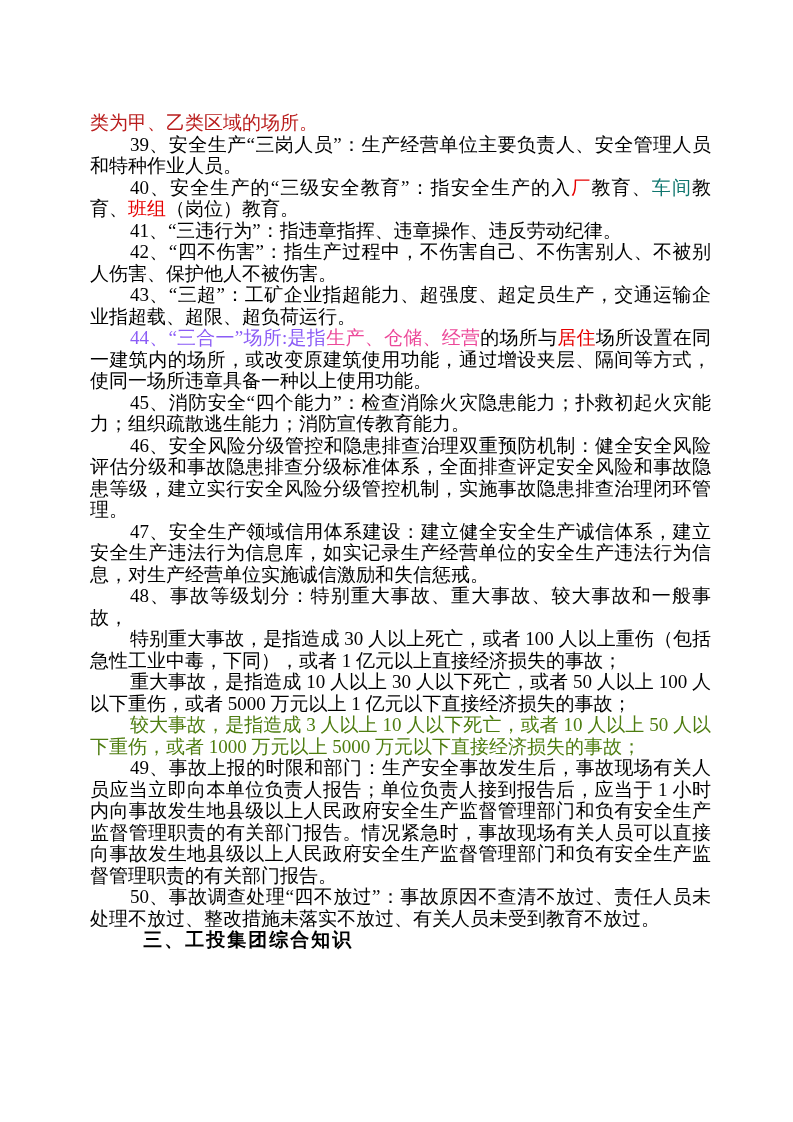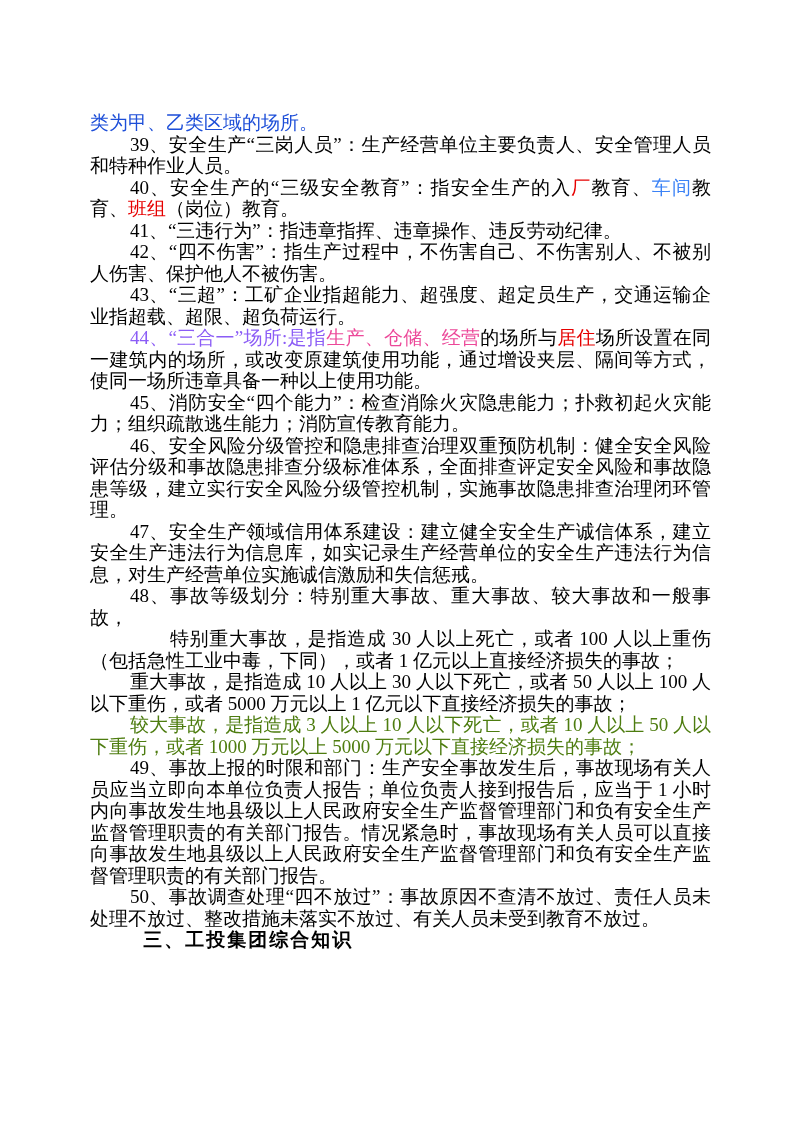--- a/index.html
+++ b/index.html
@@ -37,31 +37,31 @@
     font-weight: bold;
     text-indent: 2.8em;
     letter-spacing: 2px;
   }
 </style>
 </head>
 <body>
 
 <div class="page">
   <div class="text-block">
-      <p class=""><span style="color: #1d4ed8; margin-top: 16px;">类为甲、乙类区域的场所。</span></p>
+      <p class=""><span style="color: #b91c1c; margin-top: 16px;">类为甲、乙类区域的场所。</span></p>
       <p class="indent"><span style="color: rgb(0, 0, 0);">39、安全生产“三岗人员”：生产经营单位主要负责人、安全管理人员和特种作业人员。</span></p>
-      <p class="indent"><span style="color: rgb(0, 0, 0);">40、安全生产的“三级安全教育”：指安全生产的入</span><span style="color: rgb(230, 0, 0);">厂</span><span style="color: rgb(0, 0, 0);">教育、</span><span style="color: #3b82f6;">车间</span><span style="color: rgb(0, 0, 0);">教育、</span><span style="color: rgb(230, 0, 0);">班组</span><span style="color: rgb(0, 0, 0);">（岗位）教育。</span></p>
+      <p class="indent"><span style="color: rgb(0, 0, 0);">40、安全生产的“三级安全教育”：指安全生产的入</span><span style="color: rgb(230, 0, 0);">厂</span><span style="color: rgb(0, 0, 0);">教育、</span><span style="color: #0f766e;">车间</span><span style="color: rgb(0, 0, 0);">教育、</span><span style="color: rgb(230, 0, 0);">班组</span><span style="color: rgb(0, 0, 0);">（岗位）教育。</span></p>
       <p class="indent"><span style="color: rgb(0, 0, 0);">41、“三违行为”：指违章指挥、违章操作、违反劳动纪律。</span></p>
       <p class="indent"><span style="color: rgb(0, 0, 0);">42、“四不伤害”：指生产过程中，不伤害自己、不伤害别人、不被别人伤害、保护他人不被伤害。</span></p>
       <p class="indent"><span style="color: rgb(0, 0, 0);">43、“三超”：工矿企业指超能力、超强度、超定员生产，交通运输企业指超载、超限、超负荷运行。</span></p>
       <p class="indent"><span style="color: #8b5cf6;">44、“三合一”场所:是指</span><span style="color: #ec4899;">生产、仓储、经营</span><span style="color: rgb(0, 0, 0);">的场所与</span><span style="color: rgb(230, 0, 0);">居住</span><span style="color: rgb(0, 0, 0);">场所设置在同一建筑内的场所，或改变原建筑使用功能，通过增设夹层、隔间等方式，使同一场所违章具备一种以上使用功能。</span></p>
       <p class="indent"><span style="color: rgb(0, 0, 0);">45、消防安全“四个能力”：检查消除火灾隐患能力；扑救初起火灾能力；组织疏散逃生能力；消防宣传教育能力。</span></p>
       <p class="indent"><span style="color: rgb(0, 0, 0);">46、安全风险分级管控和隐患排查治理双重预防机制：健全安全风险评估分级和事故隐患排查分级标准体系，全面排查评定安全风险和事故隐患等级，建立实行安全风险分级管控机制，实施事故隐患排查治理闭环管理。</span></p>
       <p class="indent"><span style="color: rgb(0, 0, 0);">47、安全生产领域信用体系建设：建立健全安全生产诚信体系，建立安全生产违法行为信息库，如实记录生产经营单位的安全生产违法行为信息，对生产经营单位实施诚信激励和失信惩戒。</span></p>
       <p class="indent"><span style="color: rgb(0, 0, 0);">48、事故等级划分：特别重大事故、重大事故、较大事故和一般事故，</span></p>
-      <p class="indent"><span style="color: rgb(0, 0, 0); margin-left: 40px;">特别重大事故，是指造成 30 人以上死亡，或者 100 人以上重伤（包括急性工业中毒，下同），或者 1 亿元以上直接经济损失的事故；</span></p>
+      <p class="indent"><span style="color: rgb(0, 0, 0);">特别重大事故，是指造成 30 人以上死亡，或者 100 人以上重伤（包括急性工业中毒，下同），或者 1 亿元以上直接经济损失的事故；</span></p>
       <p class="indent"><span style="color: rgb(0, 0, 0);">重大事故，是指造成 10 人以上 30 人以下死亡，或者 50 人以上 100 人以下重伤，或者 5000 万元以上 1 亿元以下直接经济损失的事故；</span></p>
       <p class="indent"><span style="color: #4d7c0f;">较大事故，是指造成 3 人以上 10 人以下死亡，或者 10 人以上 50 人以下重伤，或者 1000 万元以上 5000 万元以下直接经济损失的事故；</span></p>
       <p class="indent"><span style="color: rgb(0, 0, 0);">49、事故上报的时限和部门：生产安全事故发生后，事故现场有关人员应当立即向本单位负责人报告；单位负责人接到报告后，应当于 1 小时内向事故发生地县级以上人民政府安全生产监督管理部门和负有安全生产监督管理职责的有关部门报告。情况紧急时，事故现场有关人员可以直接向事故发生地县级以上人民政府安全生产监督管理部门和负有安全生产监督管理职责的有关部门报告。</span></p>
       <p class="indent"><span style="color: rgb(0, 0, 0);">50、事故调查处理“四不放过”：事故原因不查清不放过、责任人员未处理不放过、整改措施未落实不放过、有关人员未受到教育不放过。</span></p>
       <p class="indent heading"><span style="color: rgb(0, 0, 0);">三、工投集团综合知识</span></p>
     </div>
 </div>
 
 </body></html>

